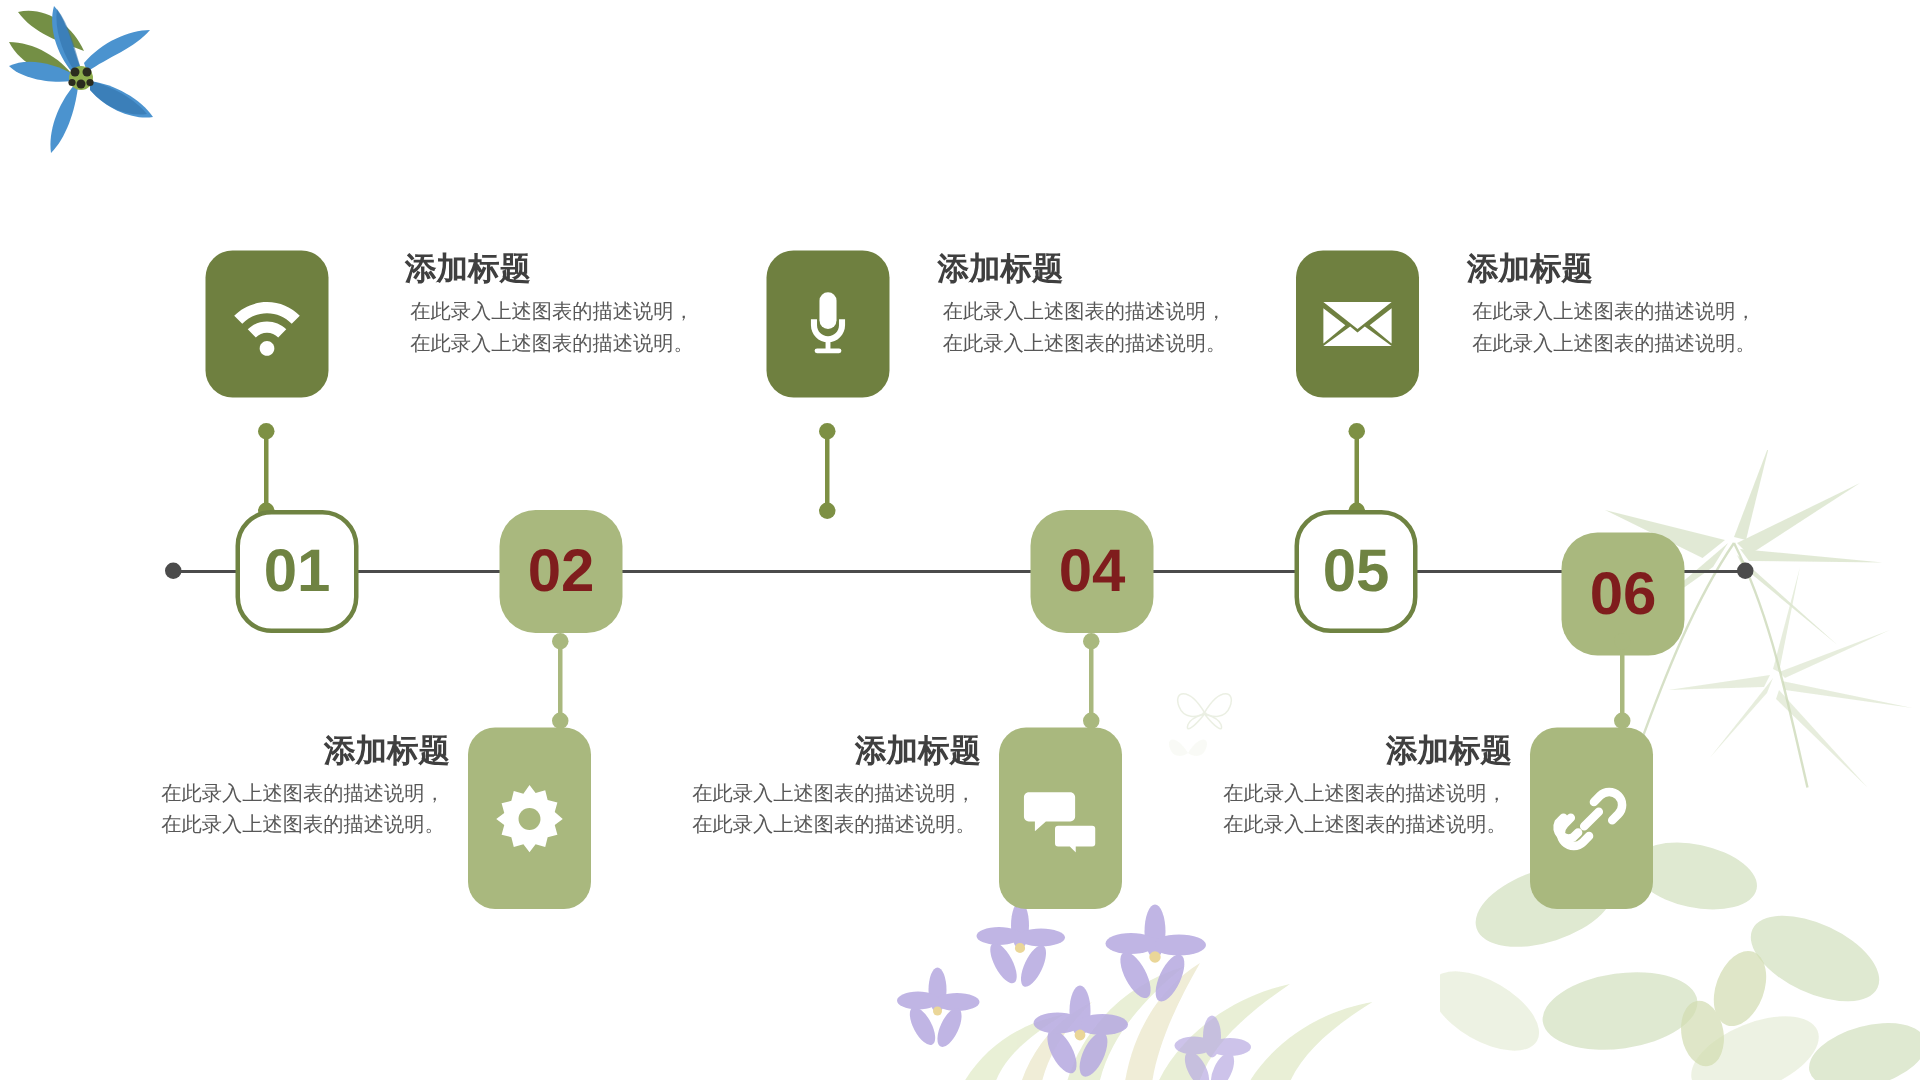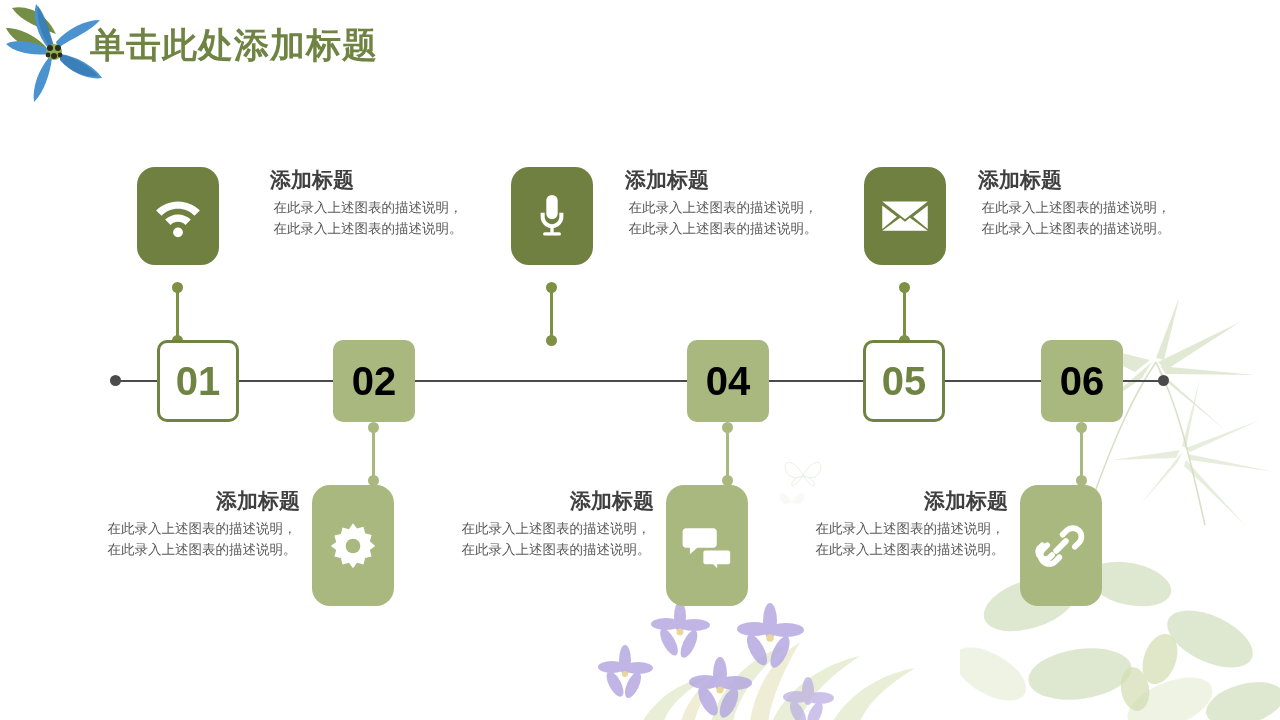--- a/index.html
+++ b/index.html
@@ -28,27 +28,27 @@
   }
 
   
   .axis{position:absolute;left:115px;top:380px;width:1049px;height:2px;background:#4b4b4b;}
   .axis-cap{position:absolute;width:11px;height:11px;border-radius:50%;background:#4b4b4b;top:375px;}
   #axis-cap-left{left:110px;}
   #axis-cap-right{left:1158px;}
 
   
   .num-box{
-    position:absolute;width:82px;height:82px;border-radius:10px;
+    position:absolute;width:82px;height:82px;border-radius:24px;
     display:flex;align-items:center;justify-content:center;
     font-size:40px;font-weight:bold;box-sizing:border-box;
     top:340px;
   }
   .num-box.odd{background:#ffffff;border:3px solid #6f8342;color:#6f8342;}
-  .num-box.even{background:#a9b87e;color:#000000;}
+  .num-box.even{background:#a9b87e;color:#7f1d1d;}
 
   
   .icon-box{
     position:absolute;width:82px;height:98px;border-radius:18px;
     display:flex;align-items:center;justify-content:center;
   }
   .icon-box.dark{background:#6f8040;}
   .icon-box.light{background:#a9b87e;}
   .icon-box svg{width:52px;height:52px;fill:#ffffff;}
 
@@ -203,21 +203,20 @@
         <path d="M50 44 C46 30 42 14 34 4 C32 18 38 34 46 46 Z"></path>
         <path d="M56 52 C70 55 86 64 94 74 C82 76 66 70 56 58 Z"></path>
       </g>
       <circle cx="50" cy="50" r="8" fill="#8fae4e"></circle>
       <circle cx="46" cy="46" r="3" fill="#2b2b1e"></circle>
       <circle cx="54" cy="46" r="3" fill="#2b2b1e"></circle>
       <circle cx="50" cy="54" r="3" fill="#2b2b1e"></circle>
       <circle cx="44" cy="53" r="2.4" fill="#2b2b1e"></circle>
       <circle cx="56" cy="53" r="2.4" fill="#2b2b1e"></circle>
     </svg>
-    <div class="header-title">单击此处添加标题</div>
   </div>
 
   <div class="axis"></div>
   <div class="axis-cap" id="axis-cap-left"></div>
   <div class="axis-cap" id="axis-cap-right"></div>
 
   <div class="icon-box dark" style="left:137px;top:167px;">
     <svg viewBox="0 0 64 64">
       <path d="M32 46c3.3 0 6 2.7 6 6s-2.7 6-6 6-6-2.7-6-6 2.7-6 6-6z"></path>
       <path d="M32 30c6.1 0 11.7 2.4 15.8 6.4l-6.6 6.6C38.7 40.6 35.5 39.2 32 39.2s-6.7 1.4-9.2 3.8l-6.6-6.6C20.3 32.4 25.9 30 32 30z"></path>
@@ -302,21 +301,21 @@
     <span class="dot bot"></span>
   </div>
   <div class="num-box odd" style="left:863px;justify-content:center;">
     <span>05</span>
   </div>
   <div class="txt align-left" style="left:978px;top:168px;">
     <p class="t-title">添加标题</p>
     <p class="t-body">在此录入上述图表的描述说明，在此录入上述图表的描述说明。</p>
   </div>
 
-  <div class="num-box even" style="left:1041px;">
+  <div class="num-box even" style="left:1041px;margin-top:15px;">
     <span>06</span>
   </div>
   <div class="stem light" style="left:1080px;top:427px;height:54px;">
     <span class="dot top"></span>
     <span class="dot bot"></span>
   </div>
   <div class="icon-box light" style="left:1020px;top:485px;height:121px;">
     <svg viewBox="0 0 64 64">
       <g fill="none" stroke="#ffffff" stroke-width="7" stroke-linecap="round">
         <path d="M26 38 L38 26"></path>

